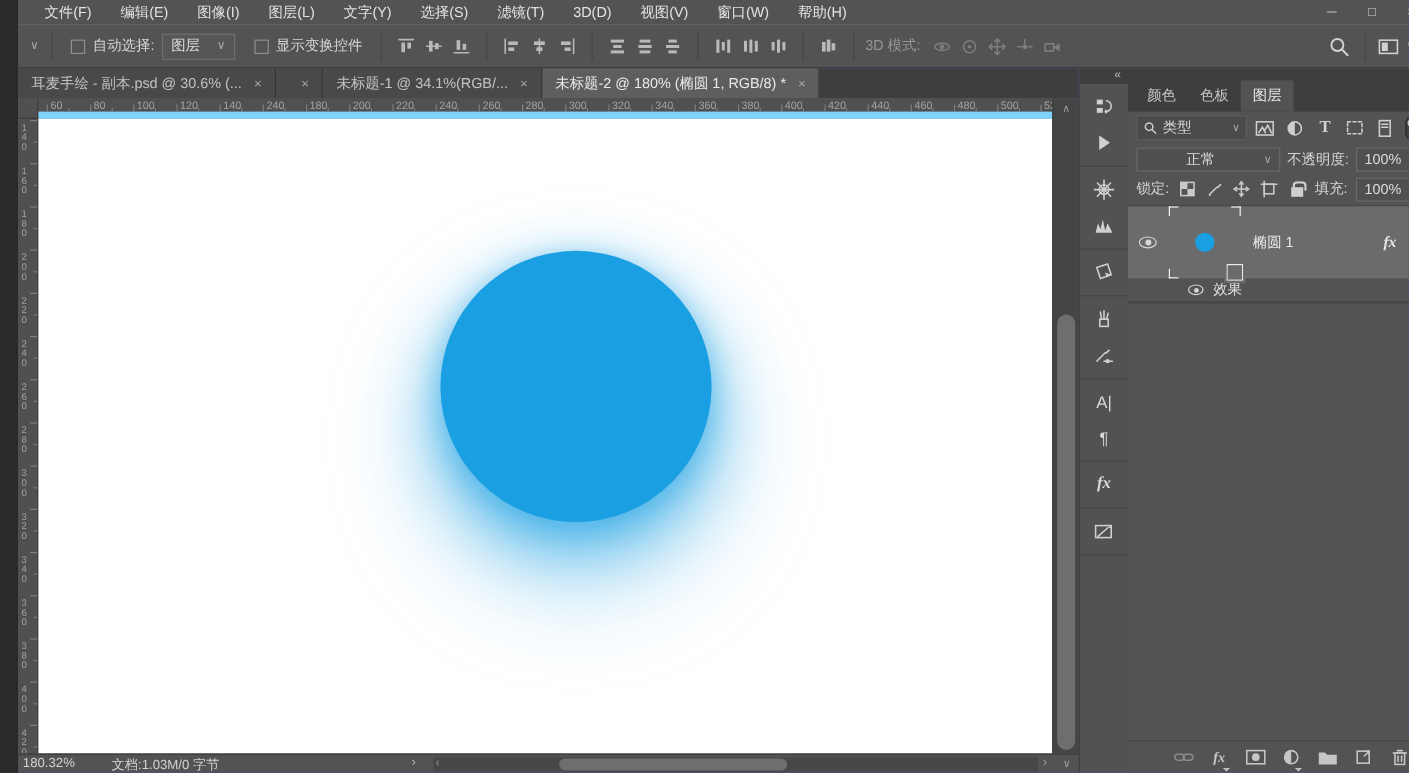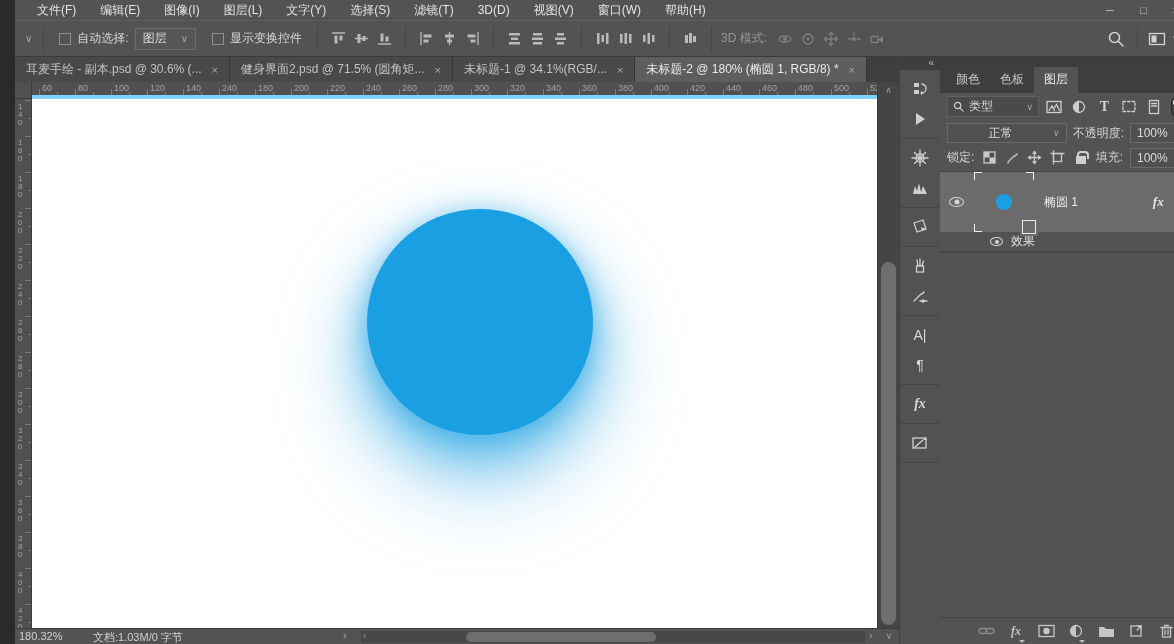--- a/index.html
+++ b/index.html
@@ -32,21 +32,21 @@
   .dim3d .svgi{stroke:#7f7f7f;}
   .dim3d .svgi .f{fill:#7f7f7f;}
   
   .tabbar{position:absolute;left:0;top:57px;width:884px;height:25px;background:#3e3e3e;display:flex;}
   .dtab{height:25px;display:inline-flex;align-items:center;padding:0 11px;background:#494949;border-right:1px solid #353535;color:#c3c3c3;white-space:nowrap;overflow:hidden;cursor:default;}
   .dtab.active{background:#5e5e5e;color:#eaeaea;justify-content:center;}
   .dtab .x{margin-left:10px;color:#a9a9a9;font-size:11px;}
   
   .docarea{position:absolute;left:0;top:82px;width:884px;height:562px;background:#4c4c4c;}
   .ruler-corner{position:absolute;left:0;top:0;width:17px;height:17px;background:#505050;border-right:1px solid #3c3c3c;border-bottom:1px solid #3c3c3c;}
-  .h-ruler{position:absolute;left:17px;top:0;width:845px;height:17px;background:#505050;border-bottom:4px solid #7dd3fc;overflow:hidden;}
+  .h-ruler{position:absolute;left:17px;top:0;width:845px;height:17px;background:#505050;border-bottom:6px solid #7dd3fc;overflow:hidden;}
   .v-ruler{position:absolute;left:0;top:17px;width:17px;height:529px;background:#505050;border-right:1px solid #3c3c3c;overflow:hidden;}
   .htick{position:absolute;bottom:0;width:1px;height:6px;background:#7d7d7d;}
   .htick.mid{height:3px;}
   .hlab{position:absolute;top:1px;font-size:9px;color:#a2a2a2;}
   .vtick{position:absolute;right:0;height:1px;width:6px;background:#7d7d7d;}
   .vtick.mid{width:3px;}
   .vlab{position:absolute;left:3px;font-size:8px;line-height:8px;color:#a2a2a2;white-space:pre;}
   .canvas{position:absolute;left:17px;top:17px;width:845px;height:529px;background:#ffffff;overflow:hidden;}
   .ellipse{position:absolute;left:335px;top:110px;width:226px;height:226px;border-radius:50%;
     box-shadow:0 24px 48px 6px rgba(26,159,227,.50), 0 44px 85px 14px rgba(26,159,227,.28), 0 6px 22px 2px rgba(26,159,227,.40);}
@@ -325,21 +325,20 @@
       </span>
     <span class="ob-chevron">∨</span>
   </div>
 
   <div class="tabbar">
     <div class="dtab">
       <span>耳麦手绘 - 副本.psd @ 30.6% (...</span>
       <span class="x">×</span>
     </div>
     <div class="dtab">
-      <span>健身界面2.psd @ 71.5% (圆角矩...</span>
       <span class="x">×</span>
     </div>
     <div class="dtab">
       <span>未标题-1 @ 34.1%(RGB/...</span>
       <span class="x">×</span>
     </div>
     <div class="dtab active">
       <span>未标题-2 @ 180% (椭圆 1, RGB/8) *</span>
       <span class="x">×</span>
     </div>

